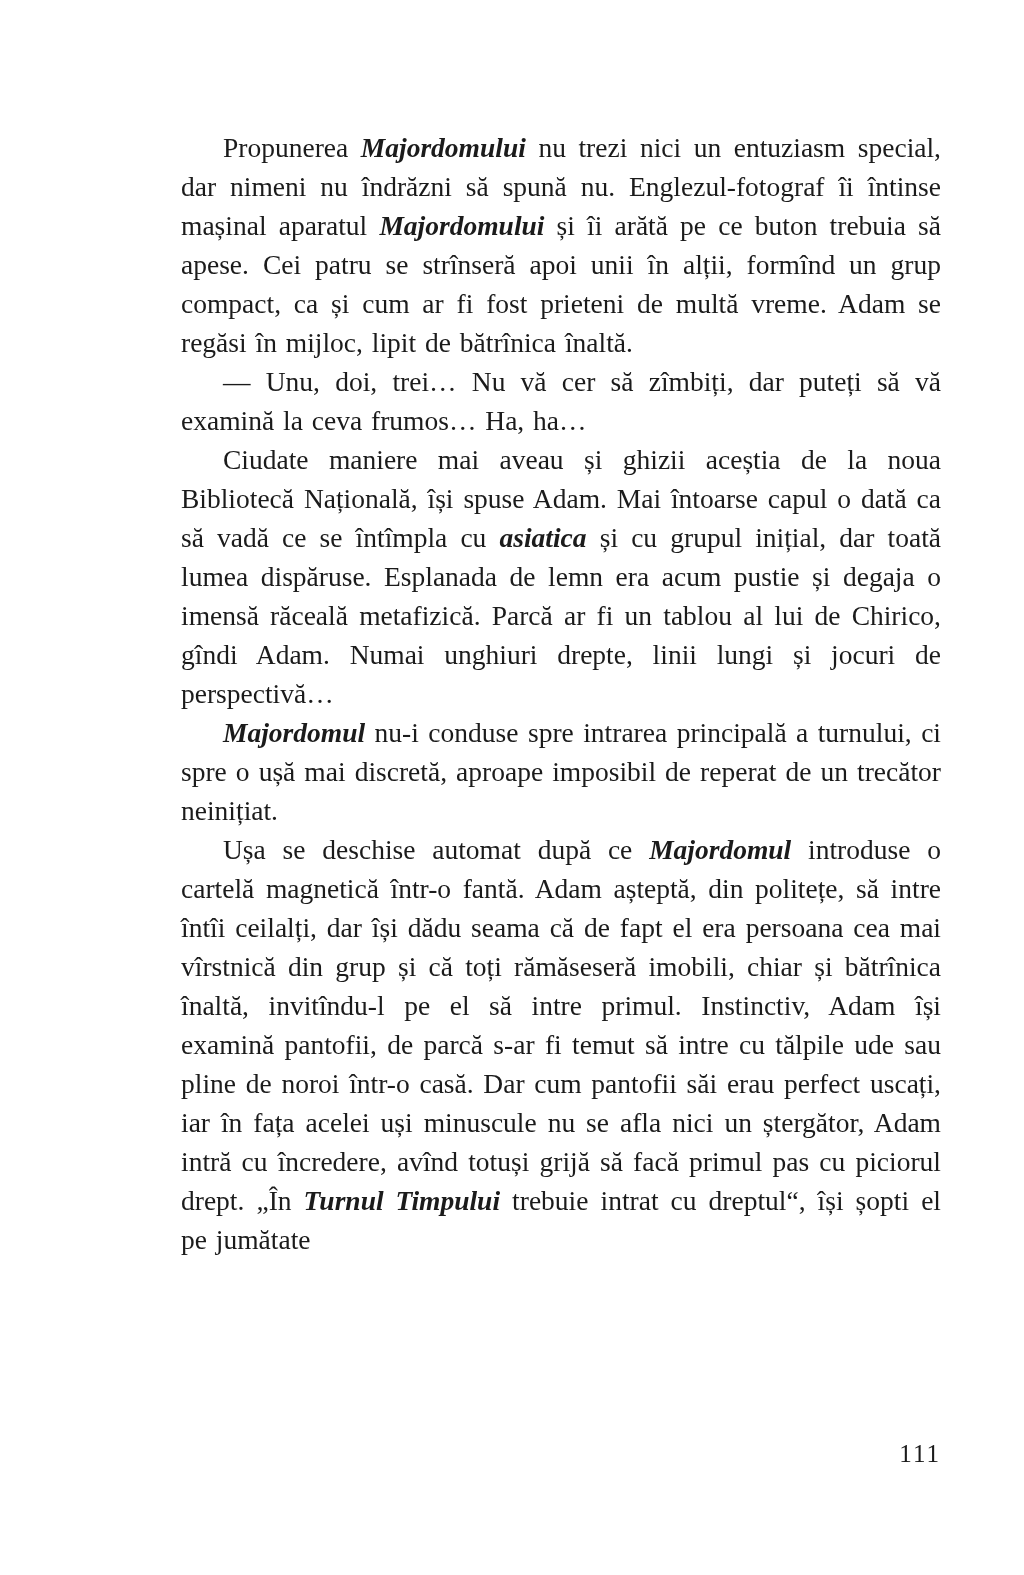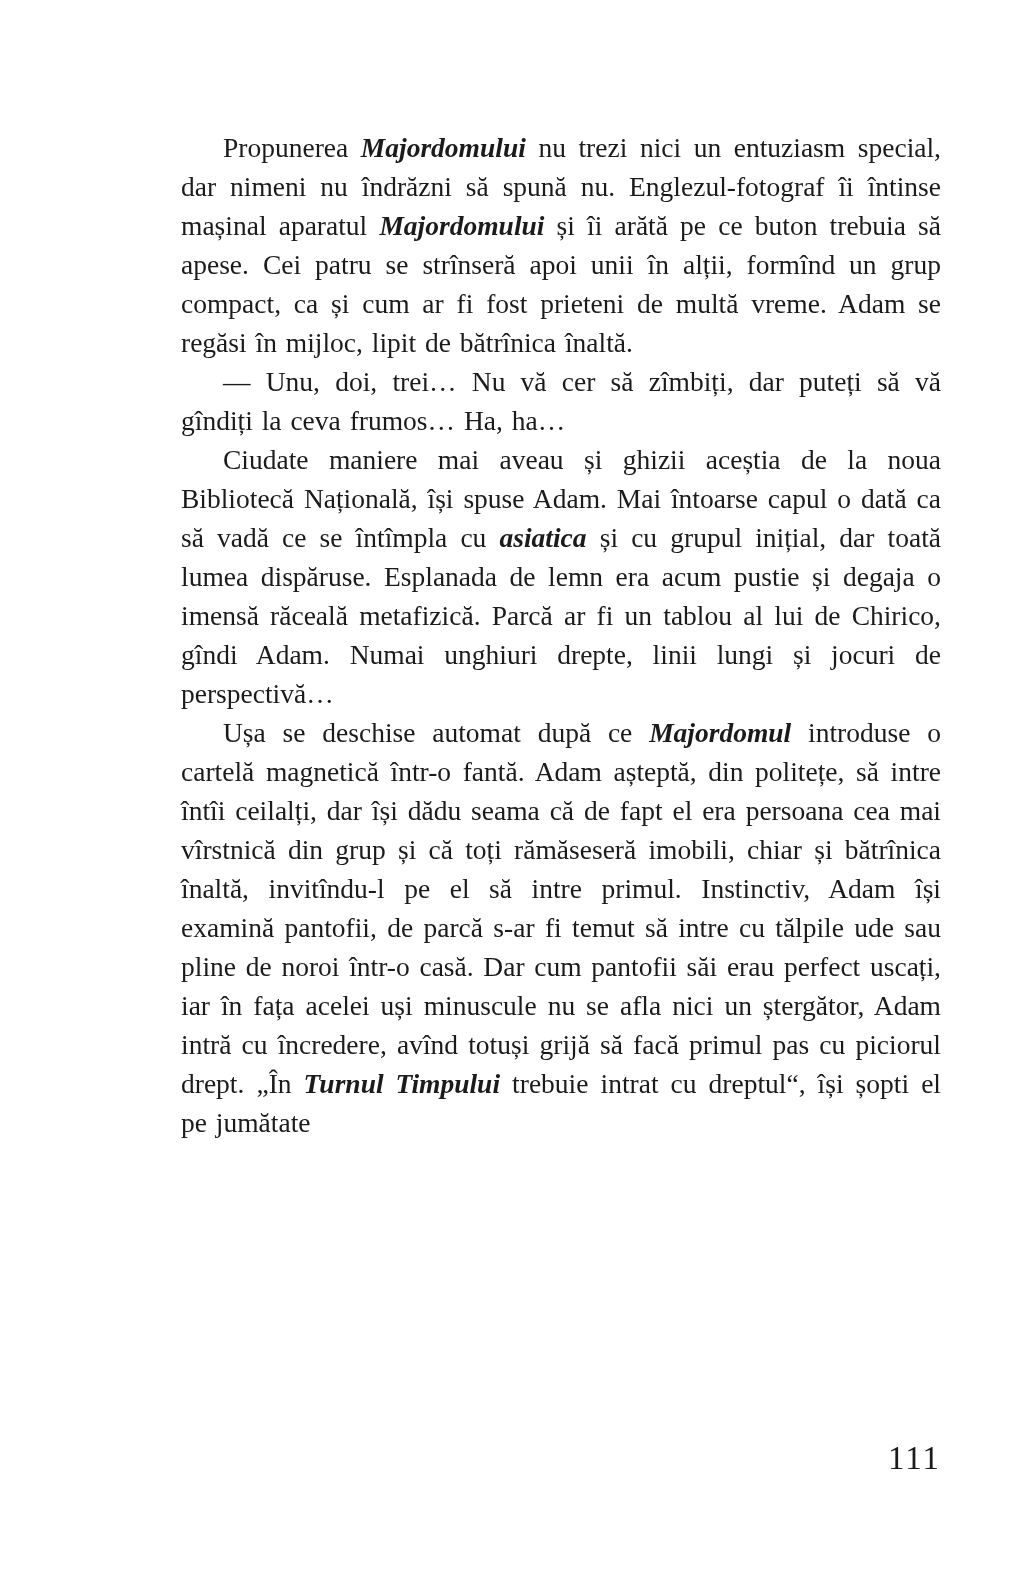--- a/index.html
+++ b/index.html
@@ -32,29 +32,30 @@
     word-spacing: 2px;
   }
   .para .em {
     font-style: italic;
     font-weight: bold;
   }
   .page-number {
     position: absolute;
     right: 131px;
     top: 1440px;
-    font-size: 33px;
+    font-size: 25px;
     letter-spacing: 2px;
     color: #1b1b1b;
   }
 </style>
 </head>
 <body>
 
 <div class="page">
   <div class="text-block">
       <p class="para"><span class="">Propunerea </span><span class="em">Majordomului</span><span class=""> nu trezi nici un entuziasm special, dar nimeni nu îndrăzni să spună nu. Englezul-fotograf îi întinse mașinal aparatul </span><span class="em">Majordomului</span><span class=""> și îi arătă pe ce buton trebuia să apese. Cei patru se strînseră apoi unii în alții, formînd un grup compact, ca și cum ar fi fost prieteni de multă vreme. Adam se regăsi în mijloc, lipit de bătrînica înaltă.</span></p>
-      <p class="para"><span class="">— Unu, doi, trei… Nu vă cer să zîmbiți, dar puteți să vă gîndiți la ceva frumos… Ha, ha…</span></p>
+      <p class="para"><span class="">— Unu, doi, trei… Nu vă cer să zîmbiți, dar puteți să vă examină la ceva frumos… Ha, ha…</span></p>
       <p class="para"><span class="">Ciudate maniere mai aveau și ghizii aceștia de la noua Bibliotecă Națională, își spuse Adam. Mai întoarse capul o dată ca să vadă ce se întîmpla cu </span><span class="em">asiatica</span><span class=""> și cu grupul inițial, dar toată lumea dispăruse. Esplanada de lemn era acum pustie și degaja o imensă răceală metafizică. Parcă ar fi un tablou al lui de Chirico, gîndi Adam. Numai unghiuri drepte, linii lungi și jocuri de perspectivă…</span></p>
+      <p class="para"><span class="em">Majordomul</span><span class=""> nu-i conduse spre intrarea principală a turnului, ci spre o ușă mai discretă, aproape imposibil de reperat de un trecător neinițiat.</span></p>
       <p class="para"><span class="">Ușa se deschise automat după ce </span><span class="em">Majordomul</span><span class=""> introduse o cartelă magnetică într-o fantă. Adam așteptă, din politețe, să intre întîi ceilalți, dar își dădu seama că de fapt el era persoana cea mai vîrstnică din grup și că toți rămăseseră imobili, chiar și bătrînica înaltă, invitîndu-l pe el să intre primul. Instinctiv, Adam își examină pantofii, de parcă s-ar fi temut să intre cu tălpile ude sau pline de noroi într-o casă. Dar cum pantofii săi erau perfect uscați, iar în fața acelei uși minuscule nu se afla nici un ștergător, Adam intră cu încredere, avînd totuși grijă să facă primul pas cu piciorul drept. „În </span><span class="em">Turnul Timpului</span><span class=""> trebuie intrat cu dreptul“, își șopti el pe jumătate</span></p>
     </div>
   <div class="page-number">111</div>
 </div>
 
 </body></html>

